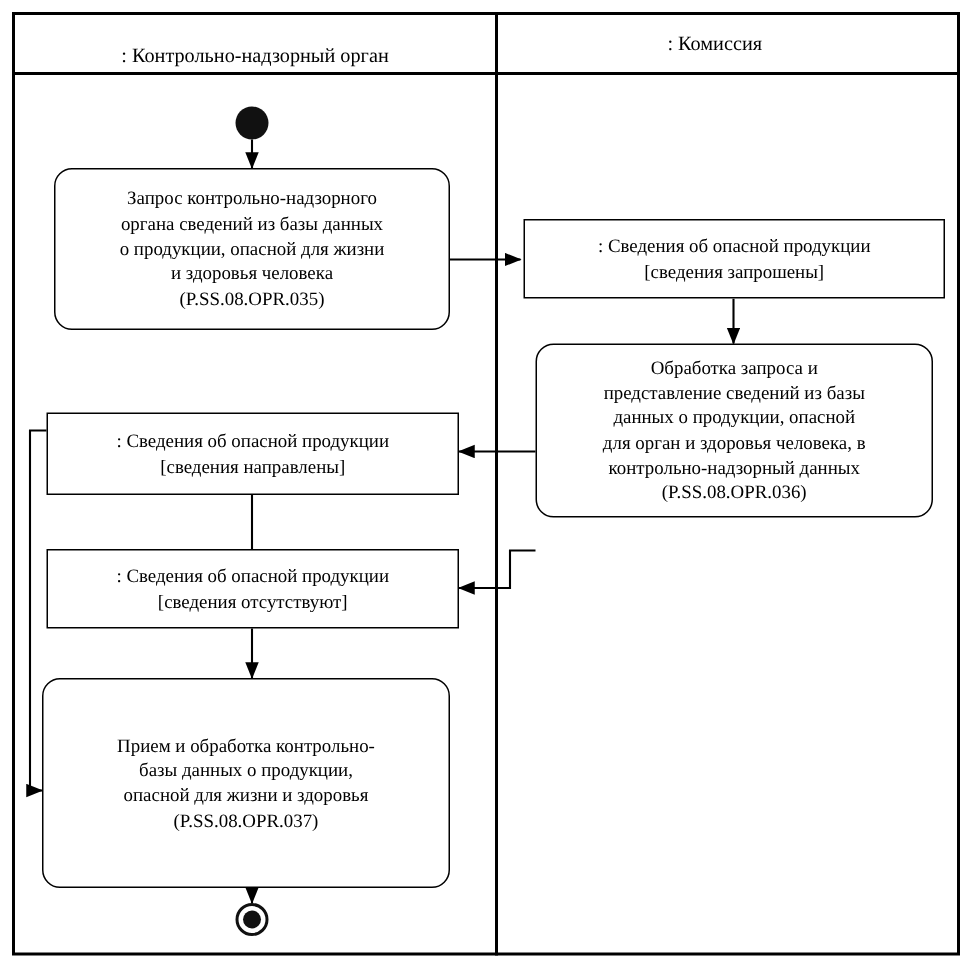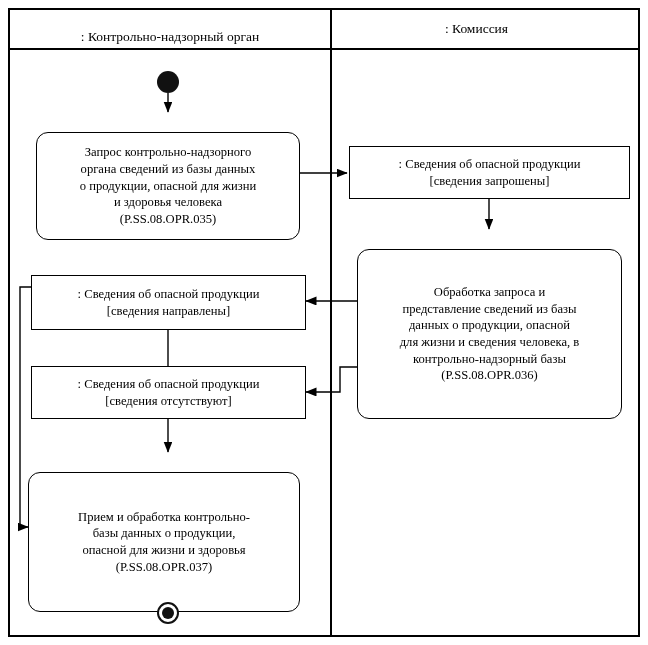--- a/index.html
+++ b/index.html
@@ -50,21 +50,20 @@
     border: 1px solid #000;
     border-radius: 12px;
     display: flex;
     align-items: center;
     justify-content: center;
     text-align: center;
     font-size: 12.6px;
     line-height: 1.32;
     background: #fff;
     padding: 3px 6px;
-    margin-top: 20px;
   }
   
   .objnode {
     position: absolute;
     box-sizing: border-box;
     border: 1px solid #000;
     display: flex;
     align-items: center;
     justify-content: center;
     text-align: center;
@@ -162,27 +161,27 @@
     </div>
   </div>
 
   <div class="objnode" style="left:349px; top:146px; width:281px; height:53px;">
     <div>
       <span>: Сведения об опасной продукции</span>
       <span>[сведения запрошены]</span>
     </div>
   </div>
 
-  <div class="node" style="left:357px; top:229px; width:265px; height:170px;">
+  <div class="node" style="left:357px; top:229px; width:265px; height:116px;">
     <div>
       <span>Обработка запроса и</span>
       <span>представление сведений из базы</span>
       <span>данных о продукции, опасной</span>
-      <span>для жизни и сведения человека, в</span>
-      <span>контрольно-надзорный базы</span>
+      <span>для орган и здоровья человека, в</span>
+      <span>контрольно-надзорный данных</span>
       <span>(P.SS.08.OPR.036)</span>
     </div>
   </div>
 
   <div class="objnode" style="left:31px; top:275px; width:275px; height:55px;">
     <div>
       <span>: Сведения об опасной продукции</span>
       <span>[сведения направлены]</span>
     </div>
   </div>

